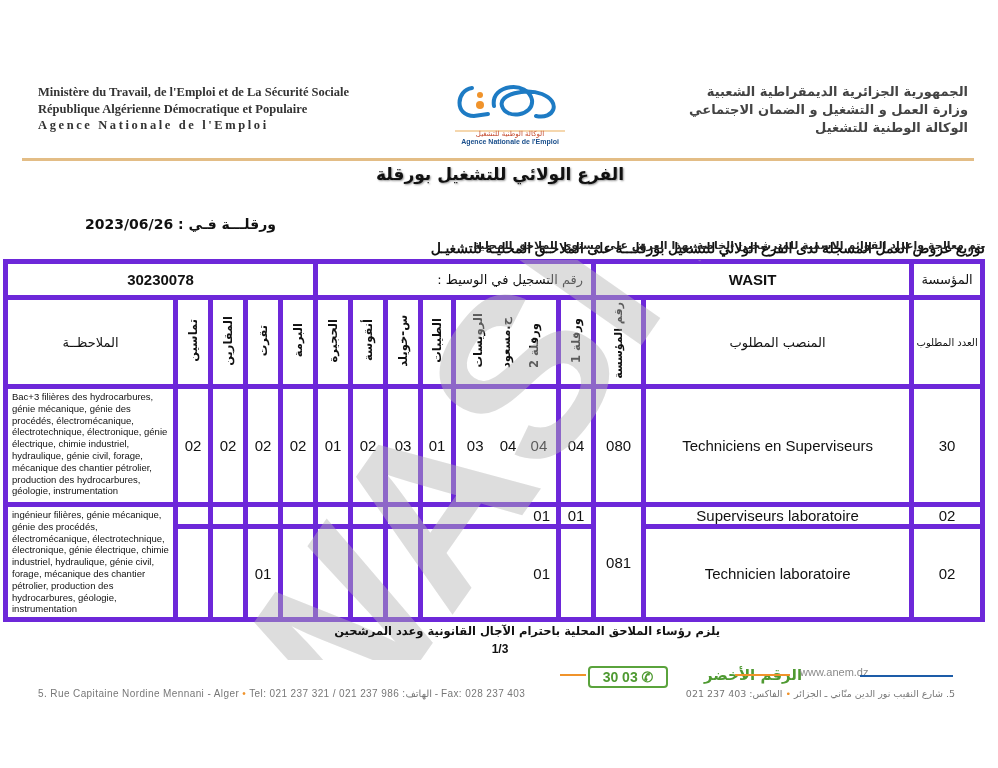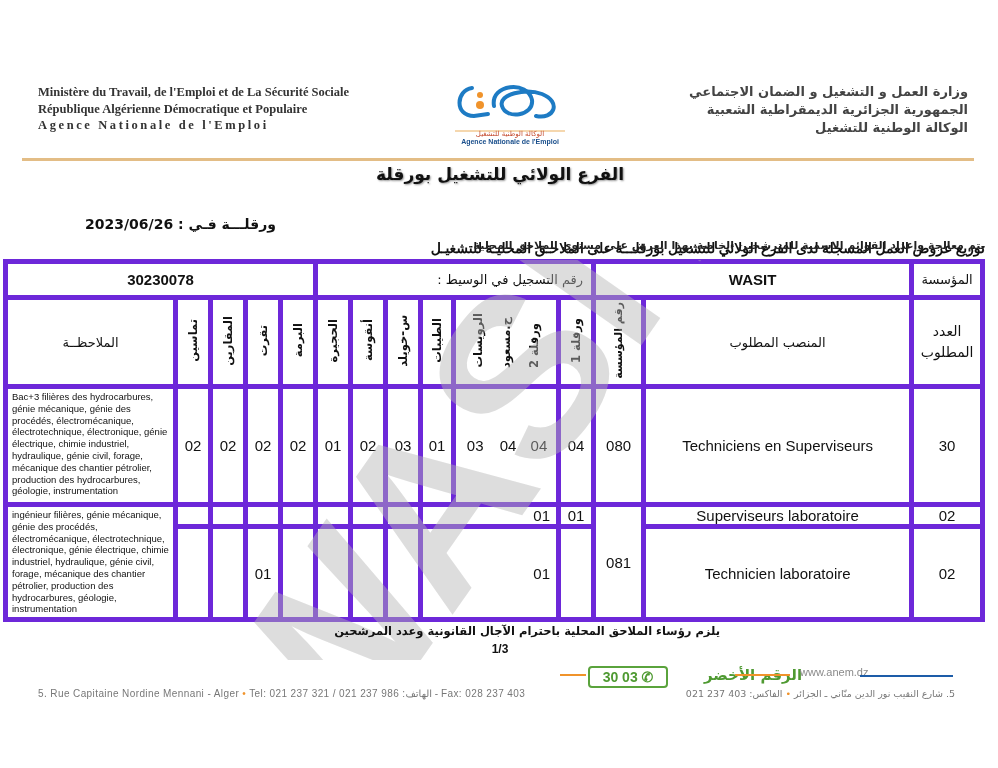--- a/index.html
+++ b/index.html
@@ -61,22 +61,22 @@
     <circle cx="30" cy="19" r="3" fill="#f0932b"></circle>
     <circle cx="30" cy="29" r="4" fill="#f0932b"></circle>
     <path d="M44 30 C40 8 78 4 82 24 C84 40 56 44 52 30 C48 18 76 12 92 18 C112 26 104 44 86 40" fill="none" stroke="#1d7bc4" stroke-width="4" stroke-linecap="round"></path>
   </svg>
   <div style="height:2px;background:#f5d7ae;margin:0 10px;"></div>
   <div class="logo-sub-ar">الوكالة الوطنية للتشغيل</div>
   <div class="logo-sub-fr">Agence Nationale de l'Emploi</div>
 </div>
 
 <div class="abs ar-head">
+  <div>الجمهورية الجزائرية الديمقراطية الشعبية</div>
   <div>وزارة العمل و التشغيل و الضمان الاجتماعي</div>
-  <div>الجمهورية الجزائرية الديمقراطية الشعبية</div>
   <div style="letter-spacing:6px;">الوكالة الوطنية للتشغيل</div>
 </div>
 
 <div class="abs gold-line"></div>
 
 <div class="abs branch-title">الفرع الولائي للتشغيل بورقلة</div>
 
 <div class="abs dist-title">توزيع عروض العمل المسجلة لدى الفرع الولائي للتشغيل بورقلـــة على الملاحـق المحليـة للتشغيـل</div>
 <div class="abs date-line">ورقلـــة فـي : 2023/06/26</div>
 <div class="abs sub-line">يتم معالجة وإعداد القوائم الاسمية للمترشحين الخاصة بهذا العرض على مستوى الملاحق المحلية</div>
@@ -118,21 +118,21 @@
     <td><span class="vert">س-خويلد</span></td>
     <td><span class="vert">الطيبات</span></td>
     <td colspan="3" style="white-space:nowrap;">
       <span class="vert" style="margin:0 5px;">الرويسات</span>
       <span class="vert" style="margin:0 5px;">ح.مسعود</span>
       <span class="vert" style="margin:0 5px;">ورقلة 2</span>
     </td>
     <td><span class="vert">ورقلة 1</span></td>
     <td><span class="vert2">رقم المؤسسة</span></td>
     <td class="hdr-ar" style="font-size:13px;">المنصب المطلوب</td>
-    <td class="hdr-ar" style="font-size:14px;line-height:21px;">العدد المطلوب</td>
+    <td class="hdr-ar" style="font-size:10px;line-height:21px;">العدد المطلوب</td>
   </tr>
 
   <tr style="height:118px;">
     <td class="note">Bac+3 filières des hydrocarbures, génie mécanique, génie des procédés, électromécanique, électrotechnique, électronique, génie électrique, chimie industriel, hydraulique, génie civil, forage, mécanique des chantier pétrolier, production des hydrocarbures, géologie, instrumentation</td>
     <td>02</td>
     <td>02</td>
     <td>02</td>
     <td>02</td>
     <td>01</td>
     <td>02</td>

